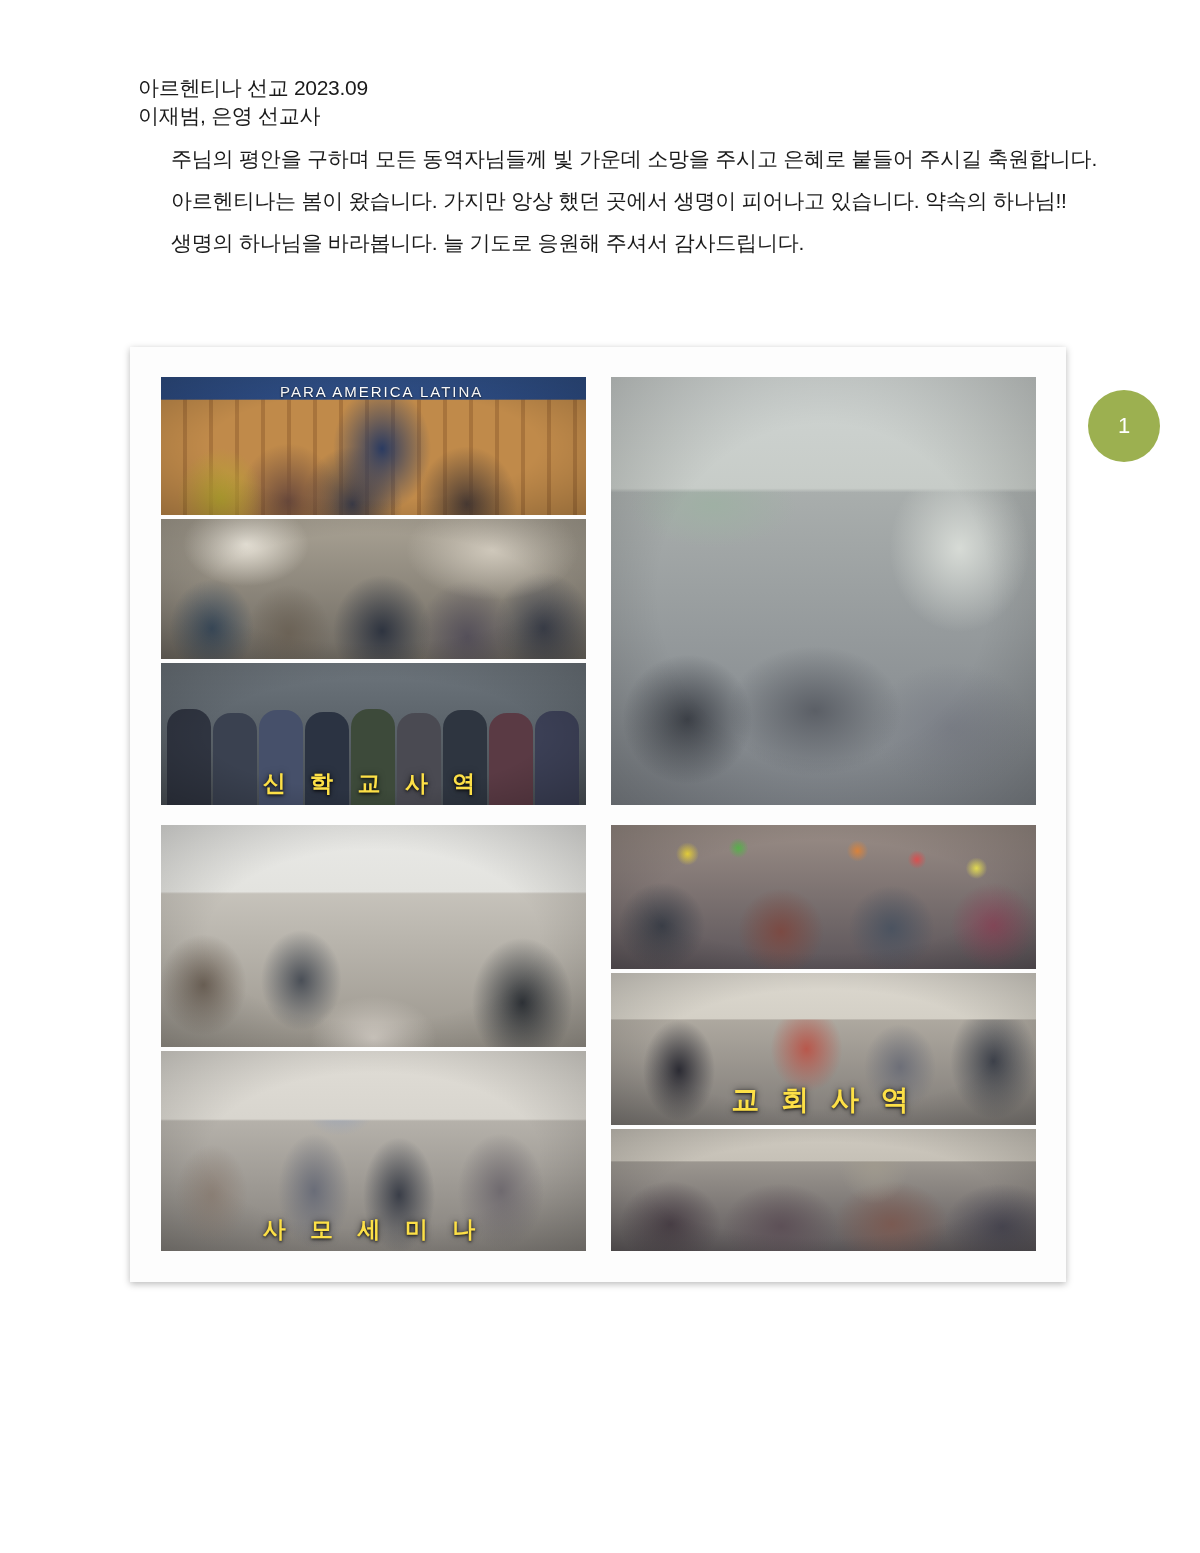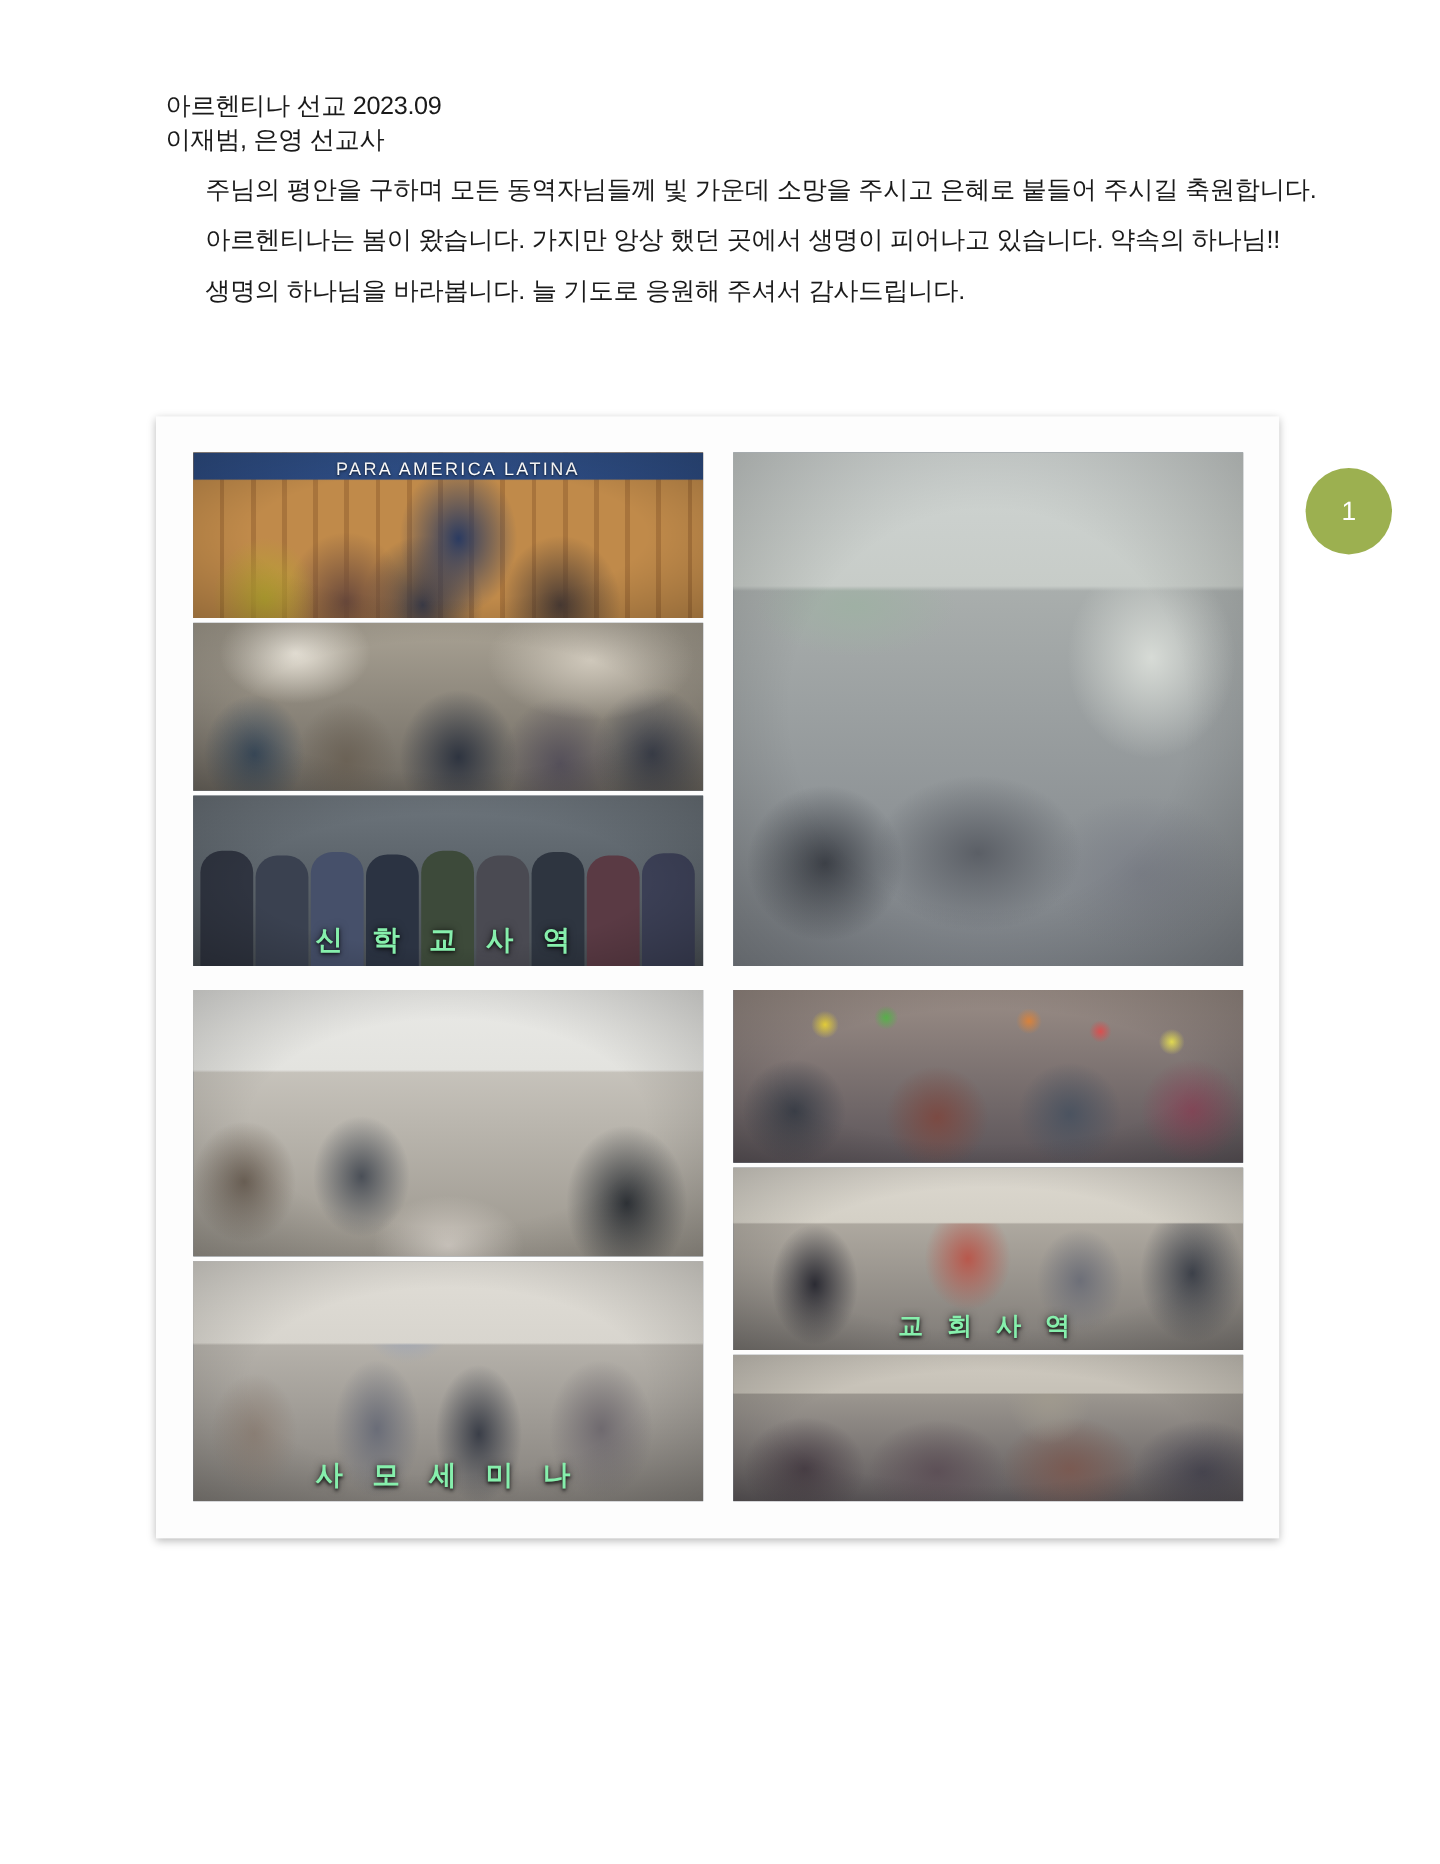--- a/index.html
+++ b/index.html
@@ -84,28 +84,28 @@
     position: absolute;
     overflow: hidden;
     background: #5a6472;
   }
   .photo .cap {
     position: absolute;
     left: 0;
     right: 0;
     bottom: 6px;
     text-align: center;
-    color: #86efac;
+    color: #fde047;
     font-size: 23px;
     letter-spacing: 9px;
     text-shadow: 0 1px 3px rgba(0,0,0,0.85), 0 0 7px rgba(0,0,0,0.6);
     font-weight: 600;
     pointer-events: none;
   }
-  .photo .cap.small { font-size: 21px; letter-spacing: 7px; text-align: center; }
+  .photo .cap.small { font-size: 28px; letter-spacing: 7px; text-align: center; }
 
   
   .scene {
     position: absolute;
     inset: 0;
   }
 
   
   .s1 {
     background:

